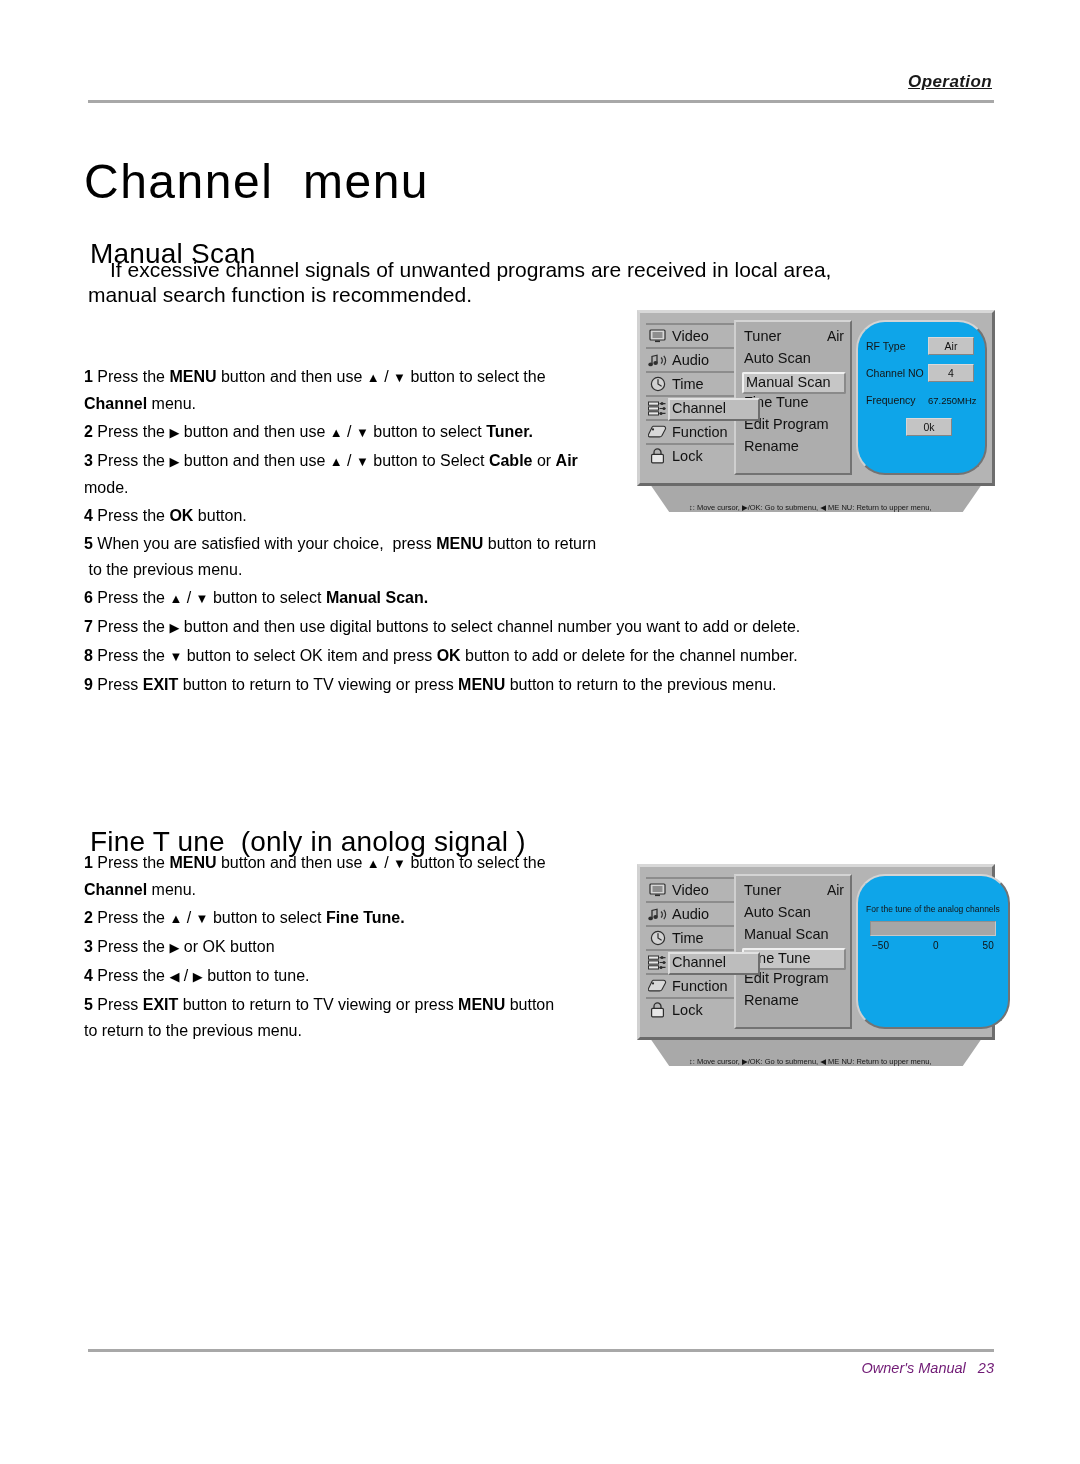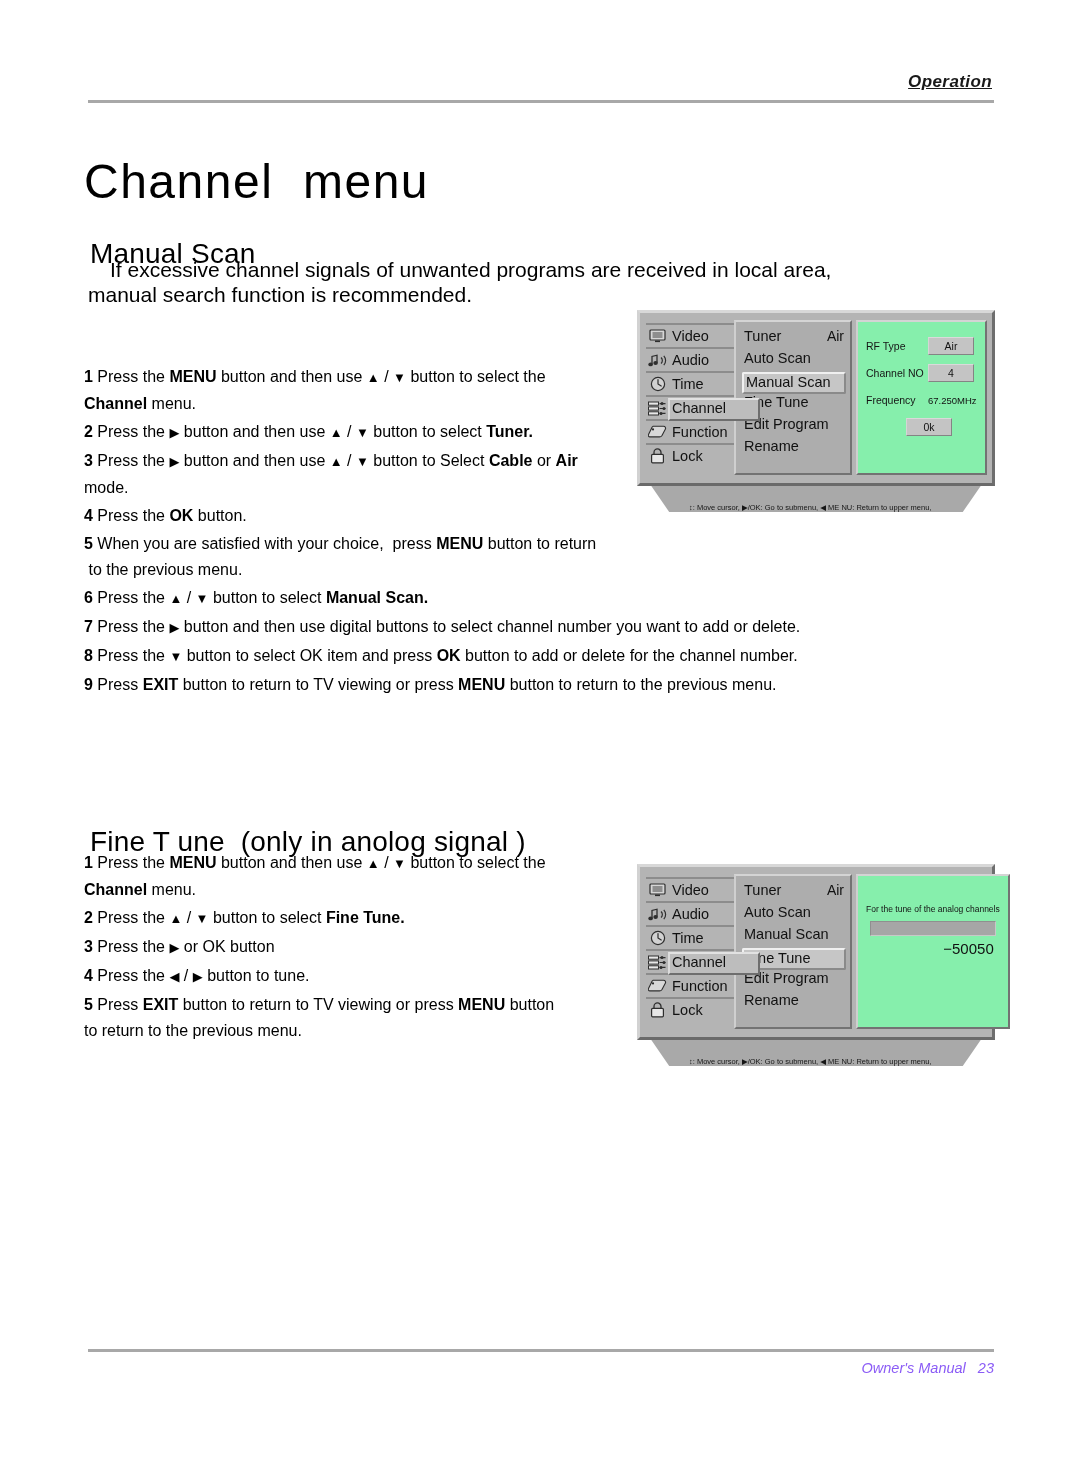--- a/index.html
+++ b/index.html
@@ -40,21 +40,21 @@
   }
   .rule.top { top: 100px; }
   .rule.bottom { top: 1349px; }
 
   .page-footer {
     position: absolute;
     left: 88px; top: 1360px; width: 906px;
     text-align: right;
     font-style: italic;
     font-size: 14.5px;
-    color: #8b5cf6;
+    color: #701a75;
   }
   .page-footer span { display: inline-block; }
   .page-footer .pagenum { margin-left: 8px; }
 
   
   .doc-title {
     position: absolute;
     left: 84px; top: 122px;
     font-size: 48px;
     font-weight: 400;
@@ -195,28 +195,29 @@
     padding: 0 2px;
   }
   .osd-mid-item .mid-value {
     font-size: 14px;
     margin-left: 10px;
   }
 
   
   .osd-right {
     flex: 1;
-    background: #86efac;
+    background: #0ea5e9;
     border-top: 2px solid #d4d4d4;
     border-left: 2px solid #cfcfcf;
     border-right: 2px solid #737373;
     border-bottom: 2px solid #737373;
     box-sizing: border-box;
     padding: 12px 8px 0 8px;
     position: relative;
+    border-radius: 29px;
   }
   .rf-row {
     display: flex;
     align-items: center;
     height: 24px;
     margin-bottom: 3px;
   }
   .rf-label {
     font-size: 10.5px;
     color: #151515;
@@ -269,23 +270,23 @@
     margin: 7px 4px 4px 4px;
     height: 13px;
     background: #a6a6a6;
     border-top: 1px solid #8f8f8f;
     border-left: 1px solid #8f8f8f;
     border-right: 1px solid #c8c8c8;
     border-bottom: 1px solid #c8c8c8;
   }
   .ft-scale {
     display: flex;
-    justify-content: flex-end;
+    justify-content: space-between;
     padding: 0 6px;
-    font-size: 15px;
+    font-size: 10px;
     color: #111;
   }
 
   
   .osd-hint {
     position: relative;
     margin: 0 auto;
     width: 358px;
     height: 26px;
     background: #a9a9a9;

